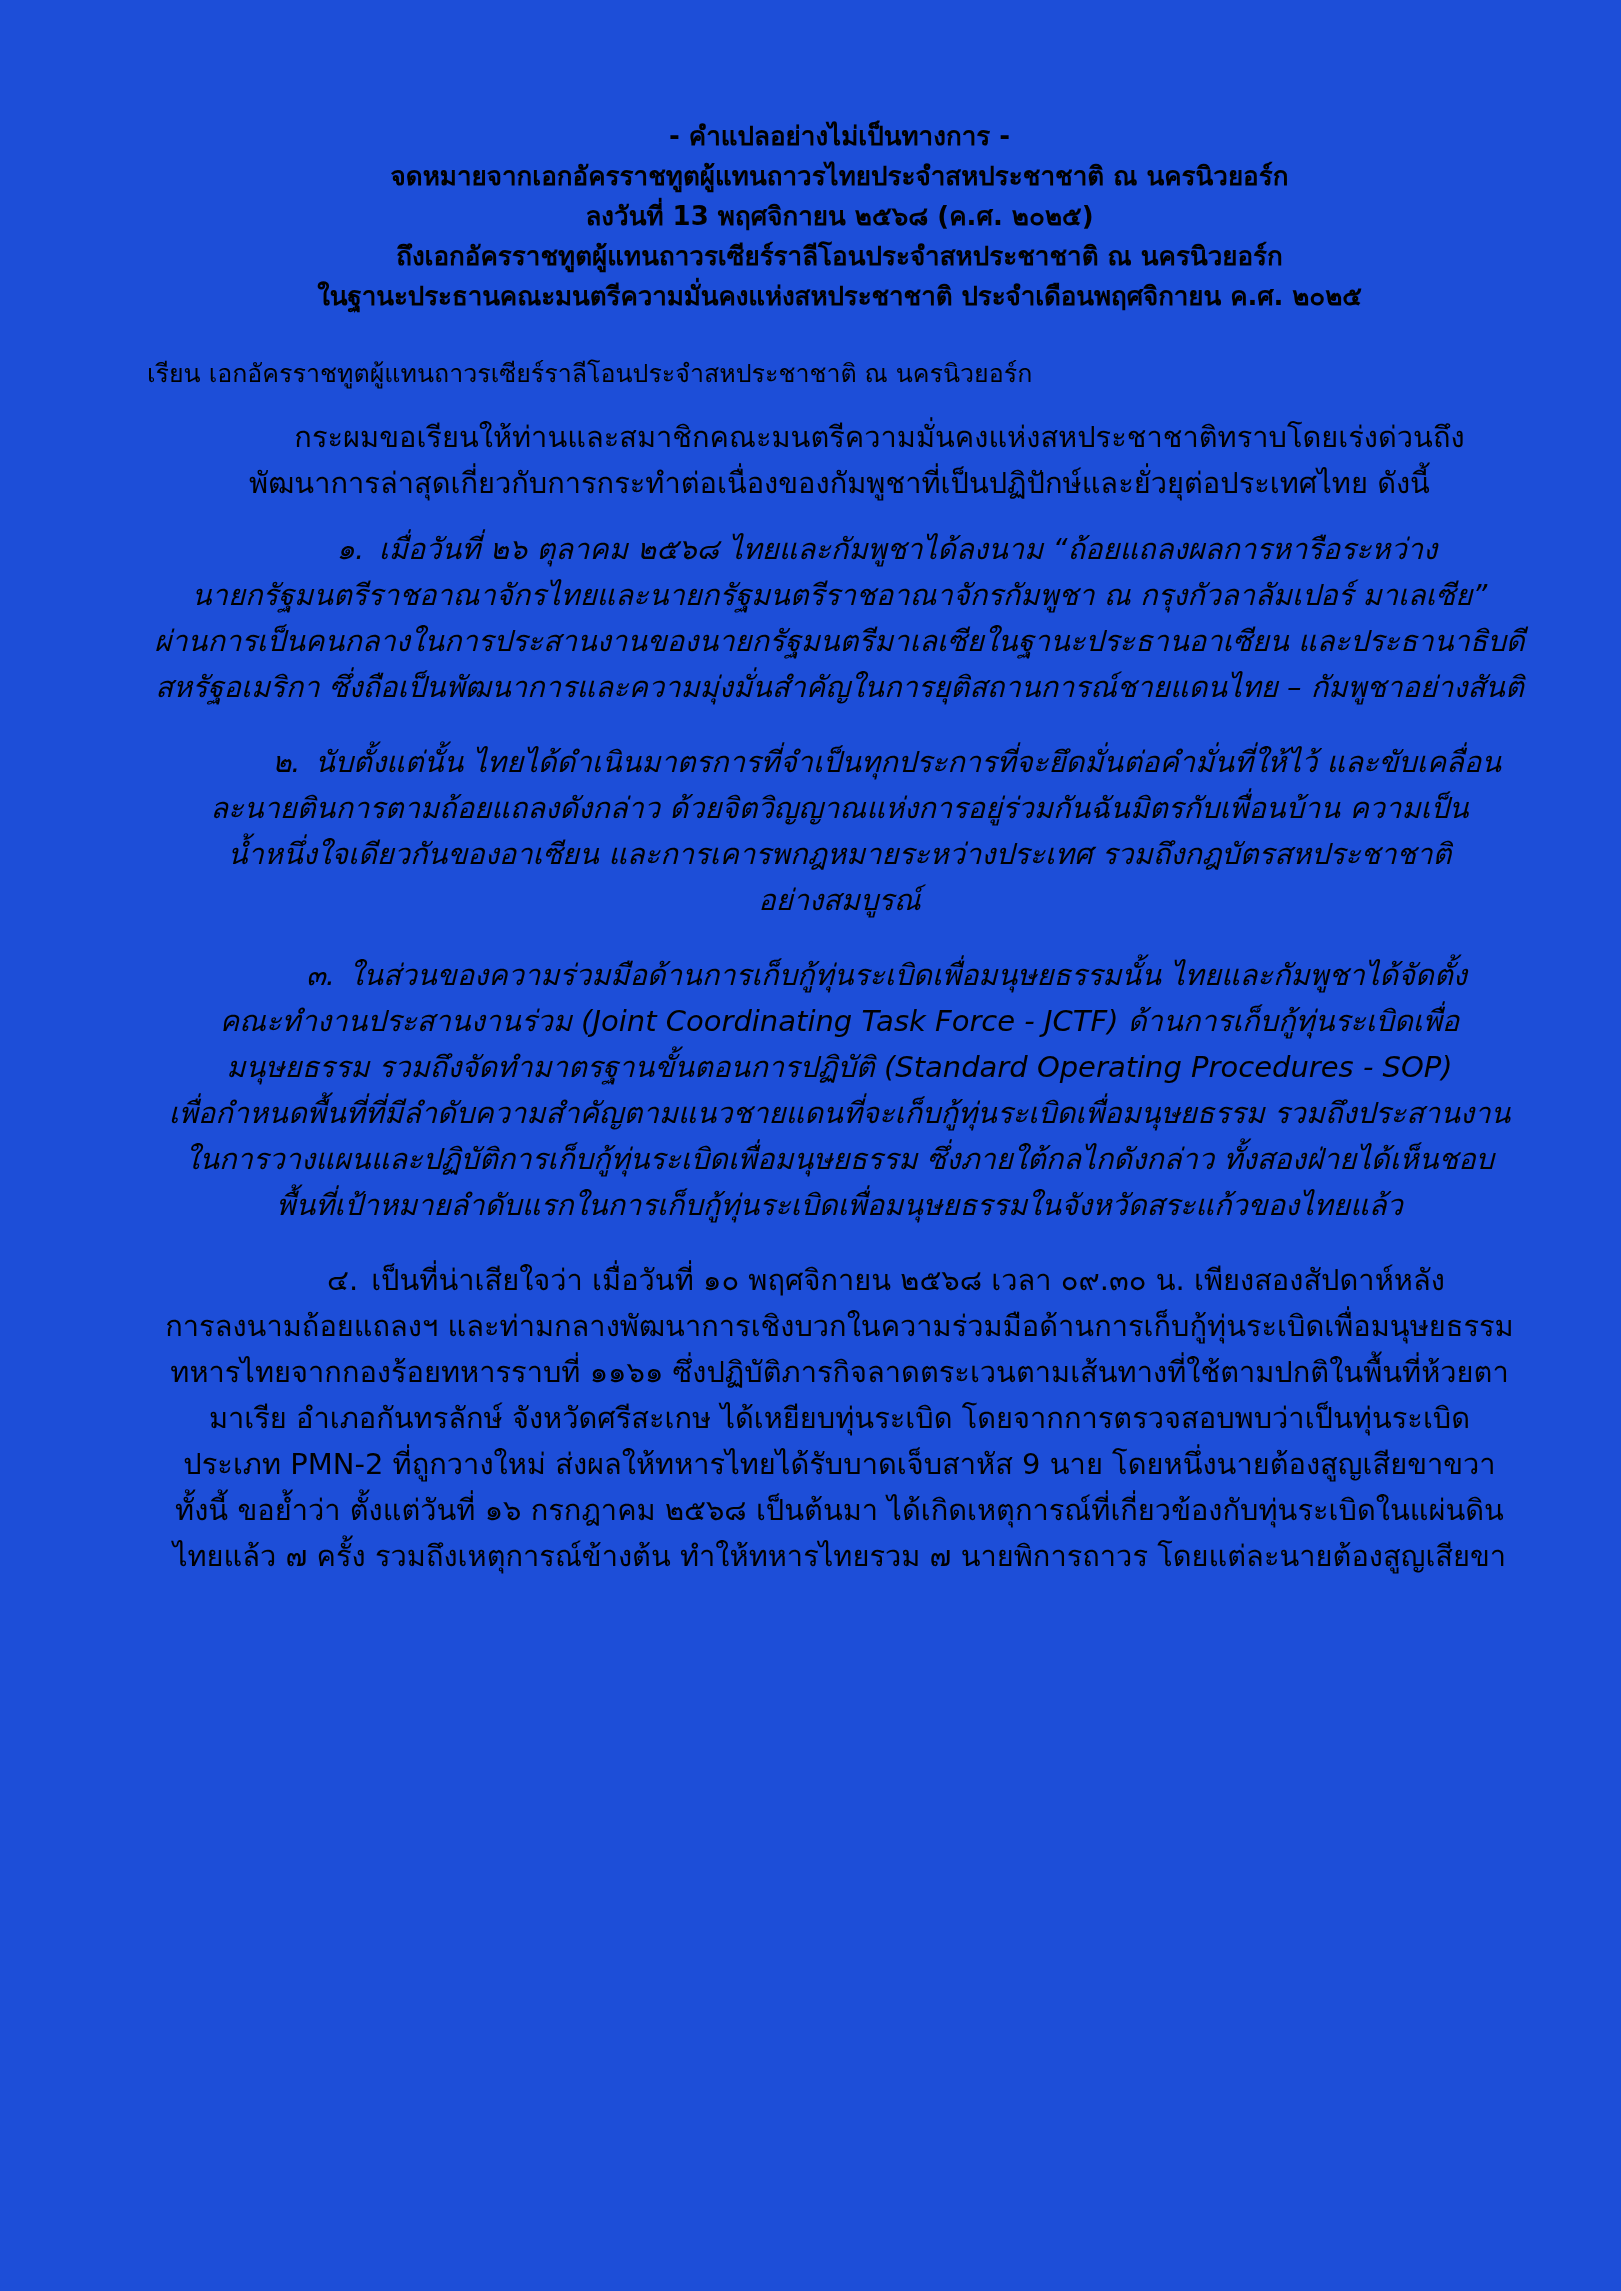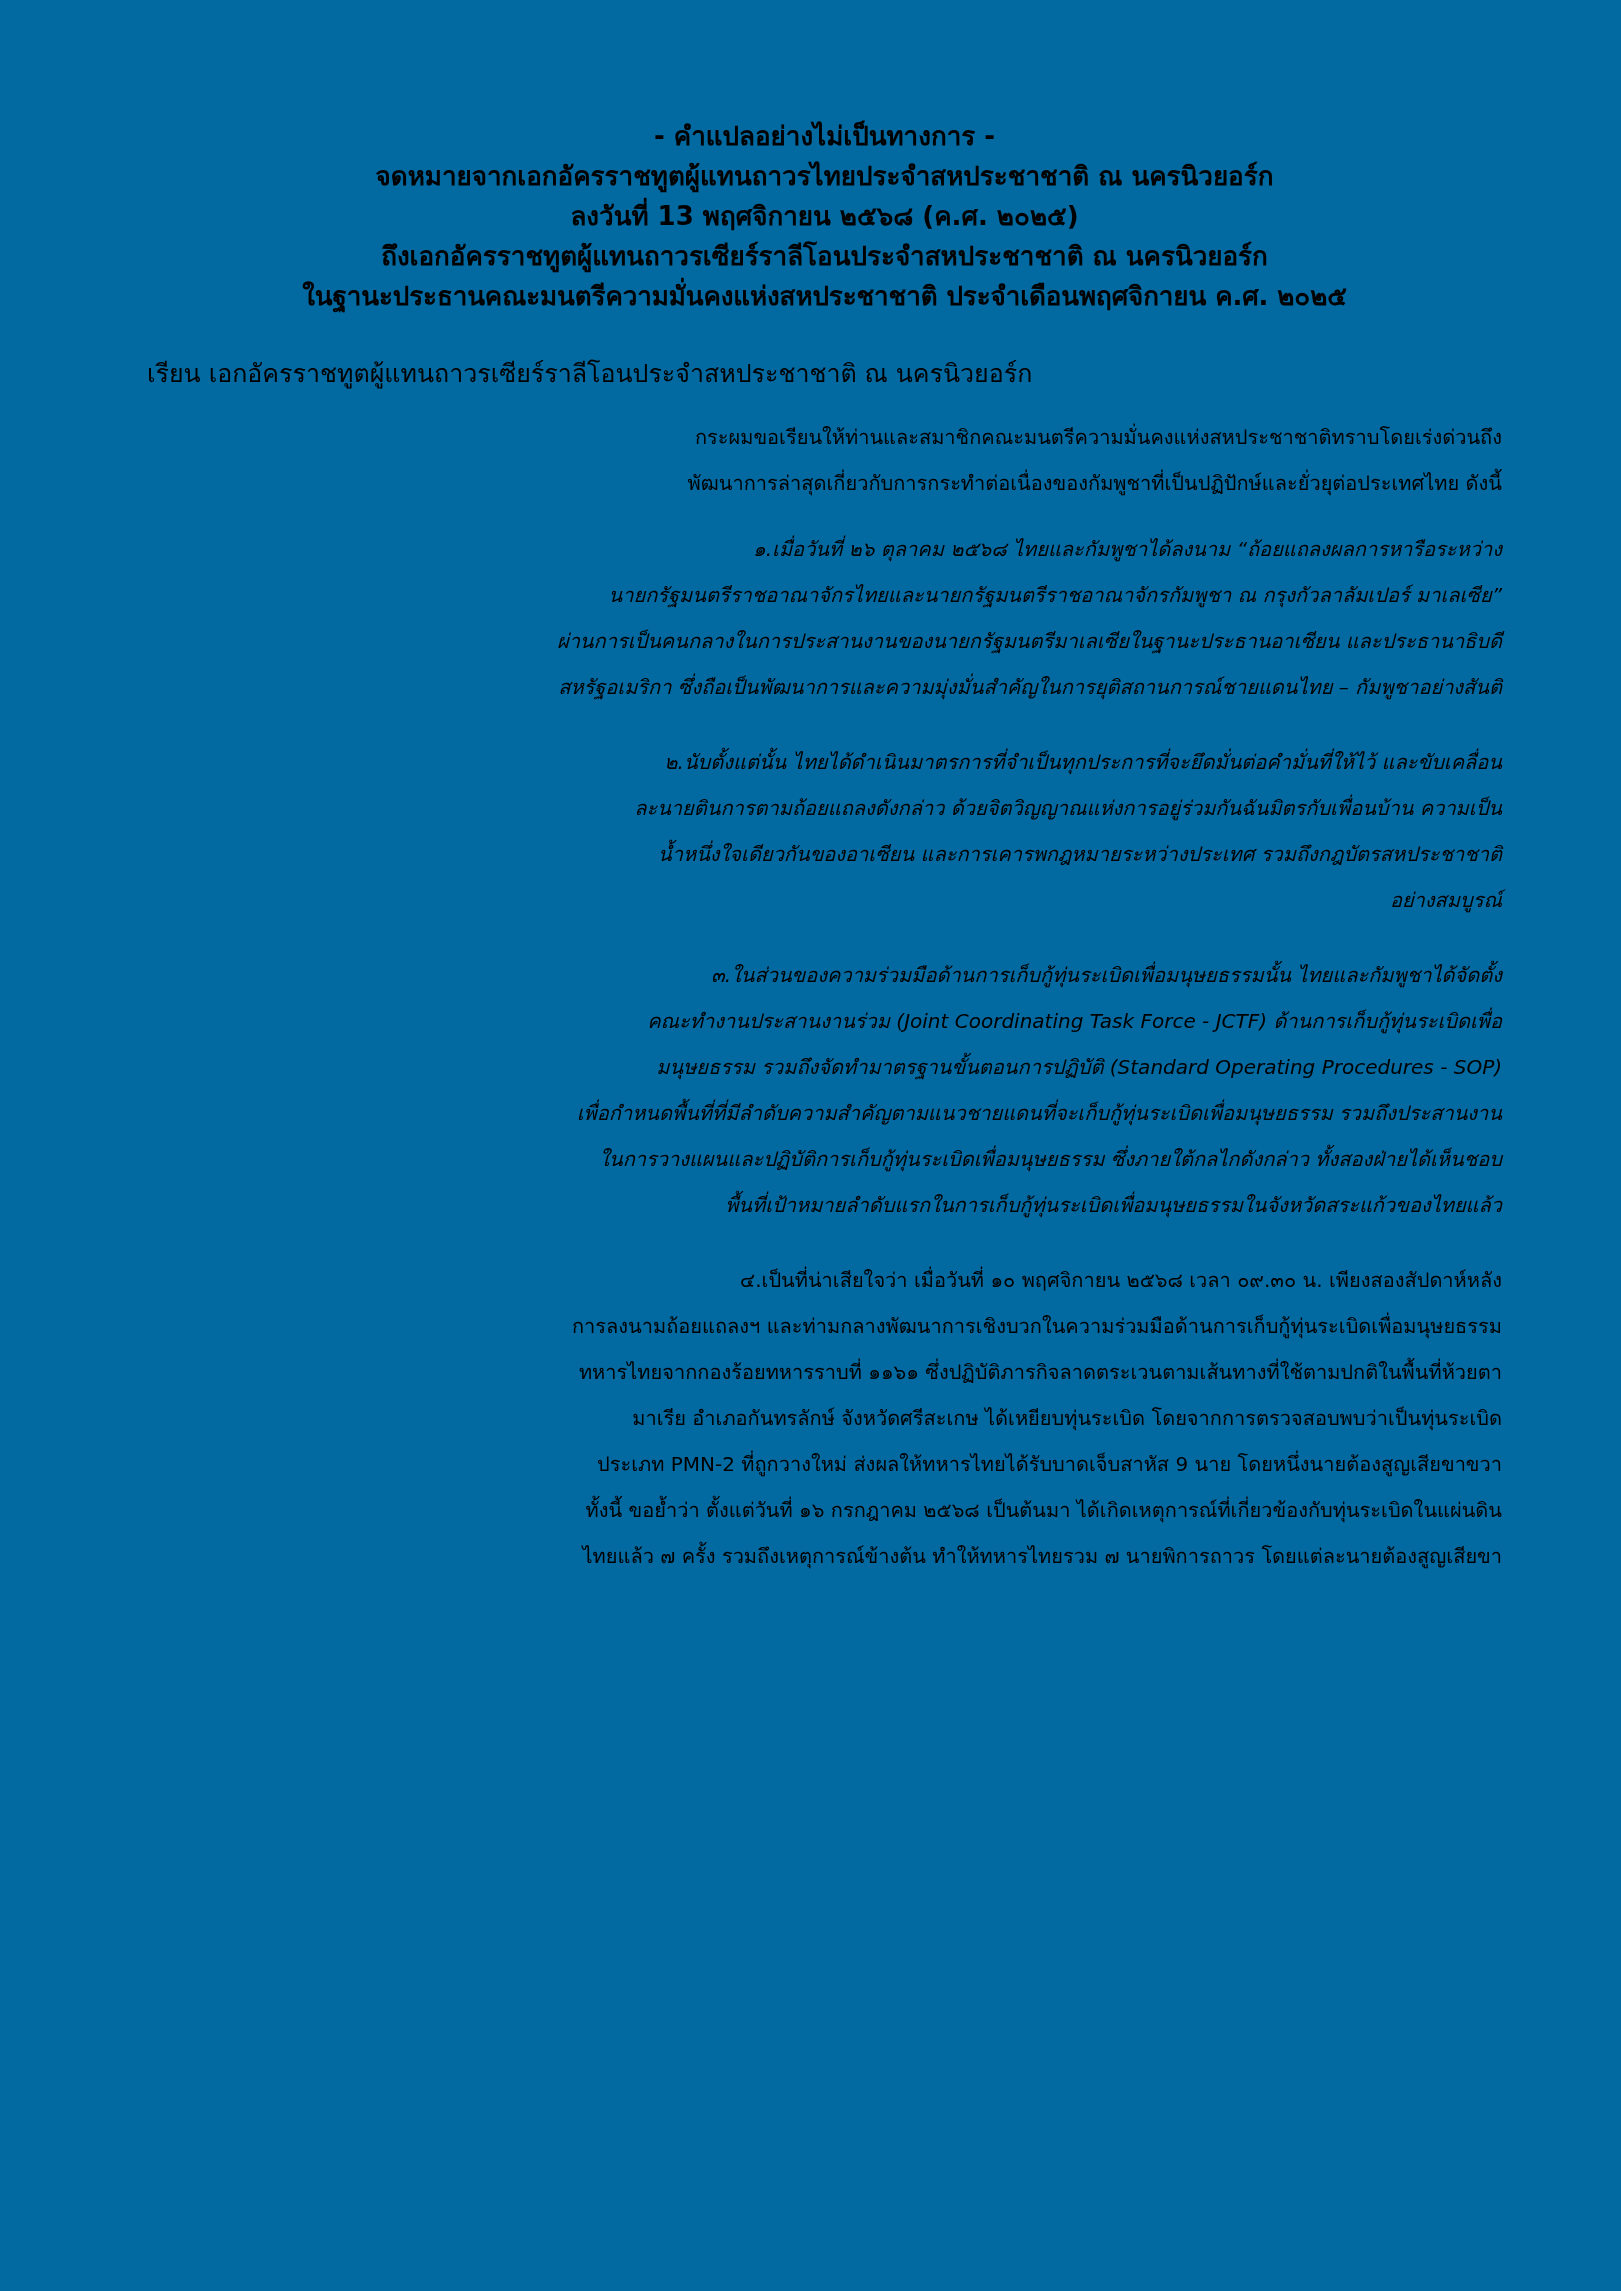--- a/index.html
+++ b/index.html
@@ -5,23 +5,23 @@
   html, body {
     margin: 0;
     padding: 0;
     background: #ffffff;
   }
   .page {
     position: relative;
     width: 1621px;
     height: 2292px;
     margin: 0 auto;
-    background: #0369a1;
+    background: #1d4ed8;
     box-sizing: border-box;
-    padding: 116px 119px 0 147px;
+    padding: 116px 89px 0 147px;
     font-family: "DejaVu Sans", "Liberation Sans", sans-serif;
     color: #000000;
     overflow: hidden;
   }
   .doc-header {
     text-align: center;
     font-weight: bold;
     font-size: 26px;
     line-height: 40px;
   }
@@ -34,23 +34,23 @@
   }
   .salutation {
     margin-top: 39px;
     font-size: 25px;
     line-height: 37px;
     text-align: left;
     white-space: nowrap;
   }
   .body-block {
     margin-top: 21.6px;
-    font-size: 20px;
+    font-size: 29px;
     line-height: 46px;
-    text-align: right;
+    text-align: center;
   }
   .para {
     margin: 0 0 20.6px 0;
   }
   .para .ln {
     display: block;
     white-space: nowrap;
   }
   .ln.indent {
     padding-left: 80px;

